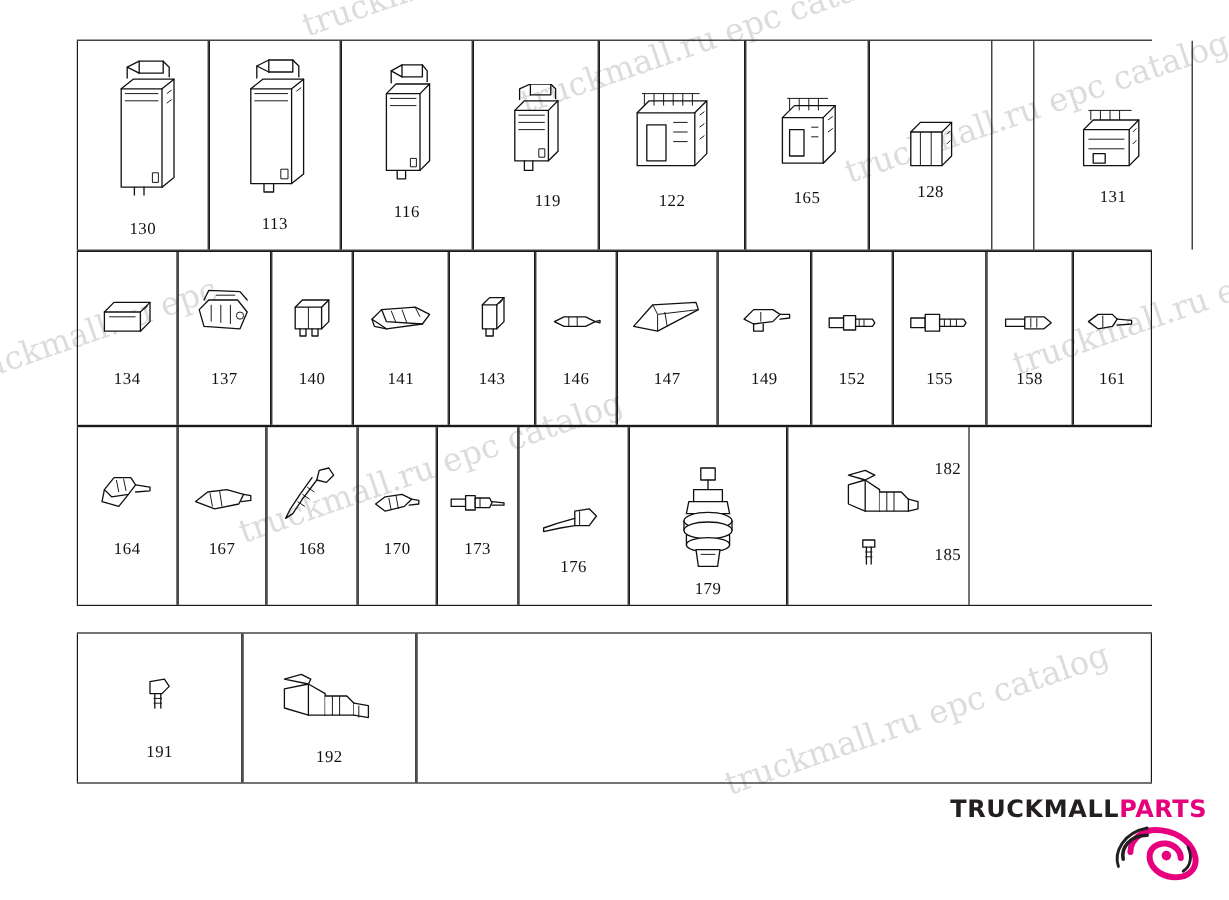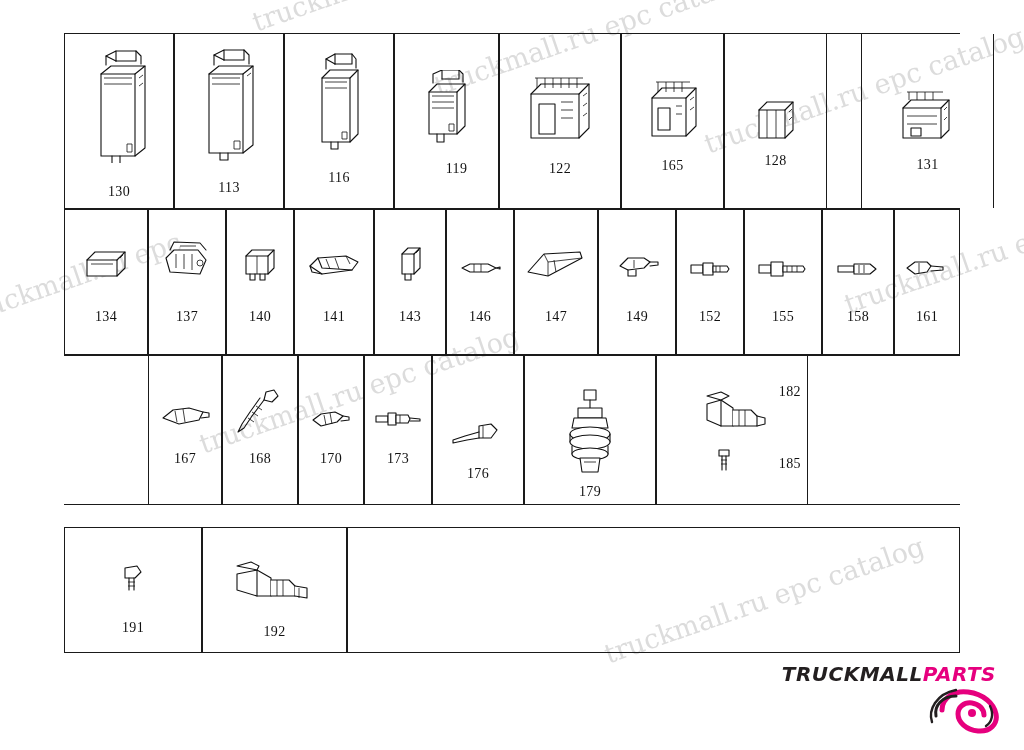--- a/index.html
+++ b/index.html
@@ -87,25 +87,24 @@
   
   #brand {
     position: absolute;
     right: 18px;
     bottom: 16px;
     width: 190px;
     height: 76px;
   }
   #brand .b-text {
     position: absolute;
-    right: 10px;
+    right: 0;
     top: 6px;
     text-align: left;
     line-height: 1;
-    font-style: italic;
   }
   #brand .b1 {
     font-family: "DejaVu Sans", sans-serif;
     font-weight: bold;
     font-size: 20px;
     letter-spacing: .5px;
     color: #231f20;
   }
   #brand .b1 .pink { color: #e6007e; }
   #brand .mark {
@@ -416,20 +415,31 @@
             <path class="thin" d="M18 7 L18 17"></path>
             <path class="ln" d="M30 10 L42 11 L42 14 L30 15"></path>
           </svg>
         </div>
         <div class="num" style="top:99px;">161</div>
       </div>
     </div>
 
     <div class="row" style="top:322px; height:150px; width:896px;">
 
+      <div class="cell" style="left:0px; width:84px;">
+        <div class="art" style="top:36px;">
+          <svg width="62" height="42" viewBox="0 0 62 42">
+            <path class="ln2" d="M12 16 L20 6 L34 6 L38 12 L32 20 L18 22 Z"></path>
+            <path class="ln" d="M12 16 L10 26 L24 30 L32 20"></path>
+            <path class="thin" d="M22 8 L24 18 M28 7 L30 17"></path>
+            <path class="ln" d="M38 12 L50 14 L50 17 L38 18"></path>
+          </svg>
+        </div>
+        <div class="num" style="top:95px;">164</div>
+      </div>
 
       <div class="cell" style="left:84px; width:74px;">
         <div class="art" style="top:44px;">
           <svg width="60" height="34" viewBox="0 0 60 34">
             <path class="ln2" d="M8 18 L18 10 L34 8 L48 12 L44 20 L24 24 Z"></path>
             <path class="thin" d="M20 11 L22 22 M28 9 L30 22"></path>
             <path class="ln" d="M48 12 L54 13 L54 17 L46 18"></path>
           </svg>
         </div>
         <div class="num" style="top:95px;">167</div>

